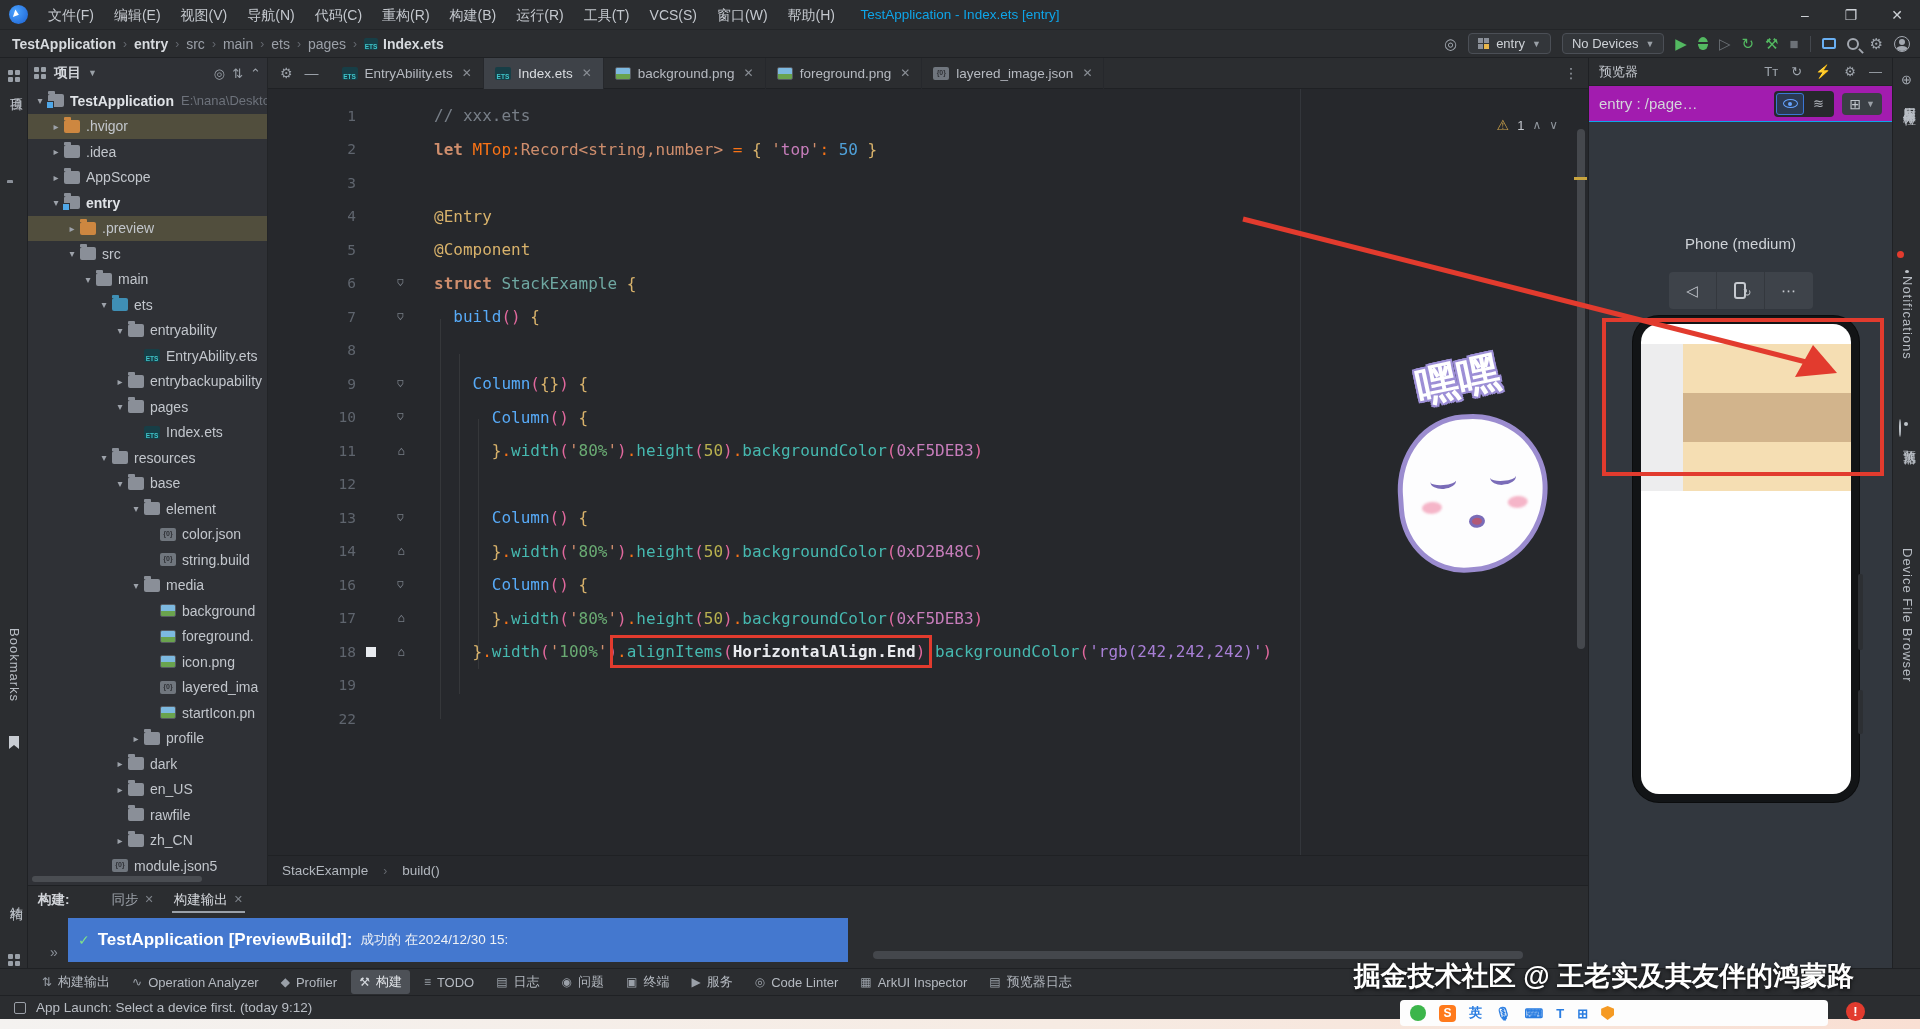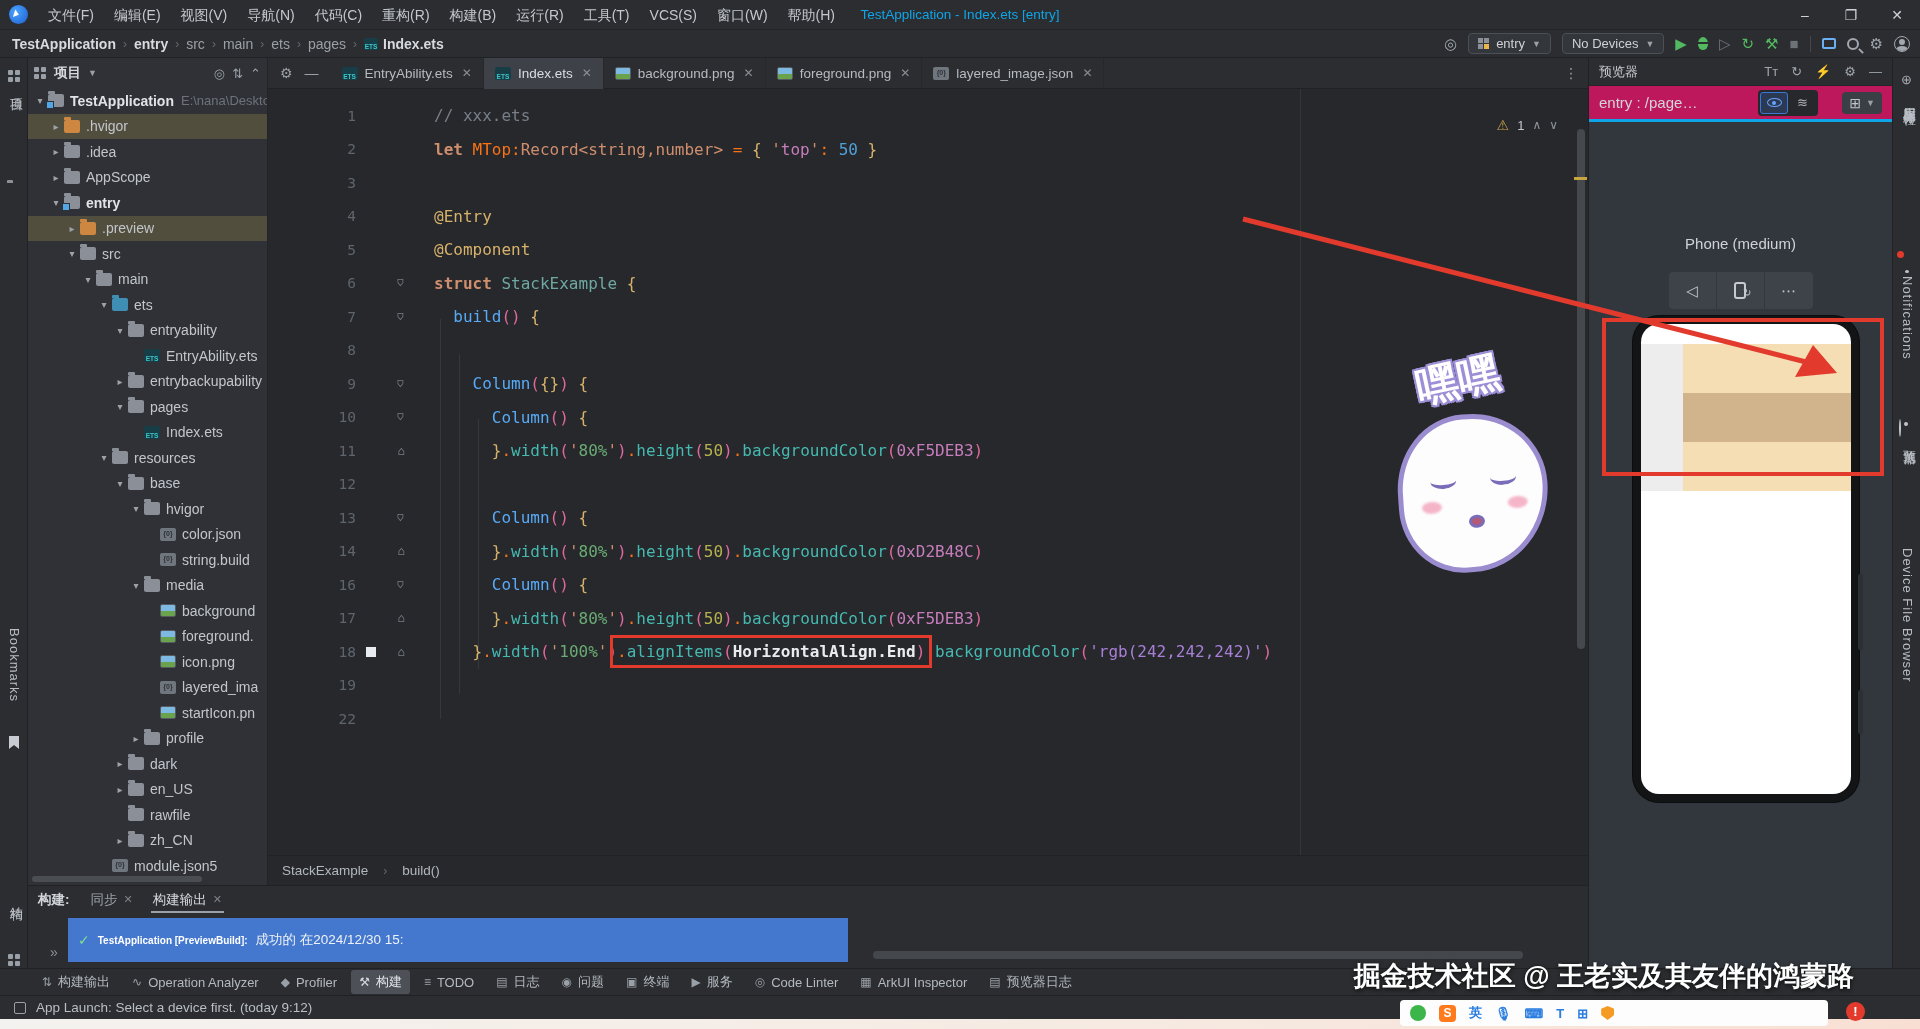--- a/index.html
+++ b/index.html
@@ -97,21 +97,21 @@
   .guide{position:absolute;width:1px;background:rgba(255,255,255,.07)}
   #margin-guide{position:absolute;left:1032px;top:0;bottom:0;width:1px;background:#33363b}
   #ed-scroll{position:absolute;right:3px;top:40px;width:8px;height:520px;border-radius:4px;background:#45484d}
   #ed-tick{position:absolute;right:1px;top:88px;width:13px;height:3px;background:#c9a53f}
   #ed-crumb{height:30px;border-top:1px solid #1f2124;display:flex;align-items:center;padding-left:14px;font-size:13.5px;color:#b3b8bf;gap:8px}
   
   #previewer{position:absolute;left:1588px;top:58px;width:304px;height:910px;background:#32373e;border-left:1px solid #1f2124}
   #pv-h1{height:28px;background:#2b2d30;border-bottom:1px solid #232528;display:flex;align-items:center;padding:0 10px;gap:13px}
   #pv-h1 .t{color:#c6cad0;font-size:13px;margin-right:auto}
   #pv-h1 .ic{color:#9fa5ad;font-size:13px}
-  #pv-h2{height:36px;background:#be185d;border-bottom:3px solid #0ea5e9;display:flex;align-items:center;padding:0 10px;gap:24px}
+  #pv-h2{height:36px;background:#a21caf;border-bottom:1px solid #0ea5e9;display:flex;align-items:center;padding:0 10px;gap:8px}
   #pv-route{color:#d3d6da;font-size:15px;margin-right:auto;white-space:nowrap}
   .seg{display:flex;background:#26282c;border-radius:4px;padding:2px}
   .seg .sbtn{width:28px;height:22px;display:flex;align-items:center;justify-content:center;border-radius:3px;color:#aeb3ba;font-size:13px}
   .seg .sbtn.active{border:1px solid #3b76d6;background:#2b3a52}
   .eye{width:15px;height:9px;border:1.6px solid #bfc4ca;border-radius:50%;position:relative}
   .eye::after{content:"";position:absolute;left:4px;top:1.5px;width:4px;height:4px;border-radius:50%;background:#bfc4ca}
   .eye.blue{border-color:#66a3ff}.eye.blue::after{background:#66a3ff}
   .gridbtn{display:flex;align-items:center;gap:5px;background:#3a3f45;border-radius:4px;padding:3px 7px;color:#c0c5cb}
   #pv-view{position:relative;height:846px}
   #pv-device-label{position:absolute;top:113px;width:100%;text-align:center;color:#cfd3d8;font-size:15px}
@@ -132,30 +132,30 @@
   #sticker{position:absolute;left:1390px;top:352px;width:190px;height:240px;z-index:55}
   #sticker-text{position:absolute;left:26px;top:0;font-size:42px;font-weight:bold;color:#fff;transform:rotate(-12deg);
     text-shadow:-2px 0 #9d8fd6,2px 0 #9d8fd6,0 -2px #9d8fd6,0 2px #9d8fd6,-2px -2px #9d8fd6,2px 2px #9d8fd6,-2px 2px #9d8fd6,2px -2px #9d8fd6}
   #blob{position:absolute;left:8px;top:62px;width:150px;height:158px;background:#fdfdfe;border:5px solid #9b8ccf;border-radius:48% 52% 55% 45%/50% 48% 56% 44%;transform:rotate(-4deg)}
   .blob-eye{position:absolute;width:26px;height:16px;border-bottom:4px solid #7a6cb8;border-radius:50%}
   .blob-cheek{position:absolute;width:20px;height:12px;background:#f5b5c8;border-radius:50%;filter:blur(1px)}
   #blob-mouth{position:absolute;left:64px;top:96px;width:16px;height:13px;border:3px solid #7a6cb8;border-radius:50%;background:#b25a77}
   
   #build{position:absolute;left:28px;top:885px;width:1560px;height:83px;background:#2b2d30;border-top:1px solid #1f2124}
   #build-tabs{height:27px;display:flex;align-items:center;gap:4px;padding-left:10px;font-size:13.5px}
-  #build-label{color:#d2d5da;font-weight:bold;margin-right:7px}
+  #build-label{color:#d2d5da;font-weight:bold;margin-right:28px}
   .btab{display:flex;align-items:center;gap:6px;padding:0 10px;height:27px;color:#9ba0a8;position:relative}
   .btab .x{font-size:11px;color:#7e838a}
   .btab.active{color:#d8dbe0}
   .btab.active::after{content:"";position:absolute;left:8px;right:8px;bottom:0;height:2px;background:#9aa0a8}
   #build-body{position:relative;height:55px}
   #build-expand{position:absolute;left:22px;bottom:8px;color:#8b9199;font-size:14px}
   #build-msg{position:absolute;left:40px;top:5px;width:780px;height:44px;background:#4478cf;display:flex;align-items:center;padding-left:10px;gap:8px;overflow:hidden;white-space:nowrap}
   #build-msg .chk{color:#7fe08a;font-size:14px}
-  #build-msg .t1{color:#fff;font-weight:bold;font-size:10px}
+  #build-msg .t1{color:#fff;font-weight:bold;font-size:17px}
   #build-msg .t2{color:#eef1f5;font-size:13.5px}
   #build-hscroll{position:absolute;left:845px;top:38px;width:650px;height:8px;border-radius:4px;background:#44474c}
   
   #bottom-bar{position:absolute;left:0;top:968px;width:1920px;height:27px;background:#2b2d30;border-top:1px solid #1f2124;display:flex;align-items:center;gap:6px;padding-left:34px}
   .bb-item{display:flex;align-items:center;gap:6px;padding:3px 8px;border-radius:3px;color:#b4b9c0;font-size:13px;white-space:nowrap}
   .bb-item.active{background:#4d5157;color:#e2e5e9}
   .bb-item .gi{font-size:12px;color:#9aa0a8}
   .bb-item.active .gi{color:#d4d8dd}
   #status-bar{position:absolute;left:0;top:995px;width:1920px;height:24px;background:#2b2d30;border-top:1px solid #1f2124;display:flex;align-items:center}
   #status-ic{width:12px;height:12px;border:1.5px solid #9ba0a8;border-radius:2px;margin:0 10px 0 14px}
@@ -349,21 +349,21 @@
         <span class="tree-label">resources</span>
       </div>
       <div class="tree-row" style="padding-left: 84px;">
         <span class="tree-arrow">▾</span>
         <span class="tico folder"></span>
         <span class="tree-label">base</span>
       </div>
       <div class="tree-row" style="padding-left: 100px;">
         <span class="tree-arrow">▾</span>
         <span class="tico folder"></span>
-        <span class="tree-label">hvigor</span>
+        <span class="tree-label">element</span>
       </div>
       <div class="tree-row" style="padding-left: 116px;">
         <span class="tree-arrow"></span>
         <span class="tico json"></span>
         <span class="tree-label">color.json</span>
       </div>
       <div class="tree-row" style="padding-left: 116px;">
         <span class="tree-arrow"></span>
         <span class="tico json"></span>
         <span class="tree-label">string.build</span>

